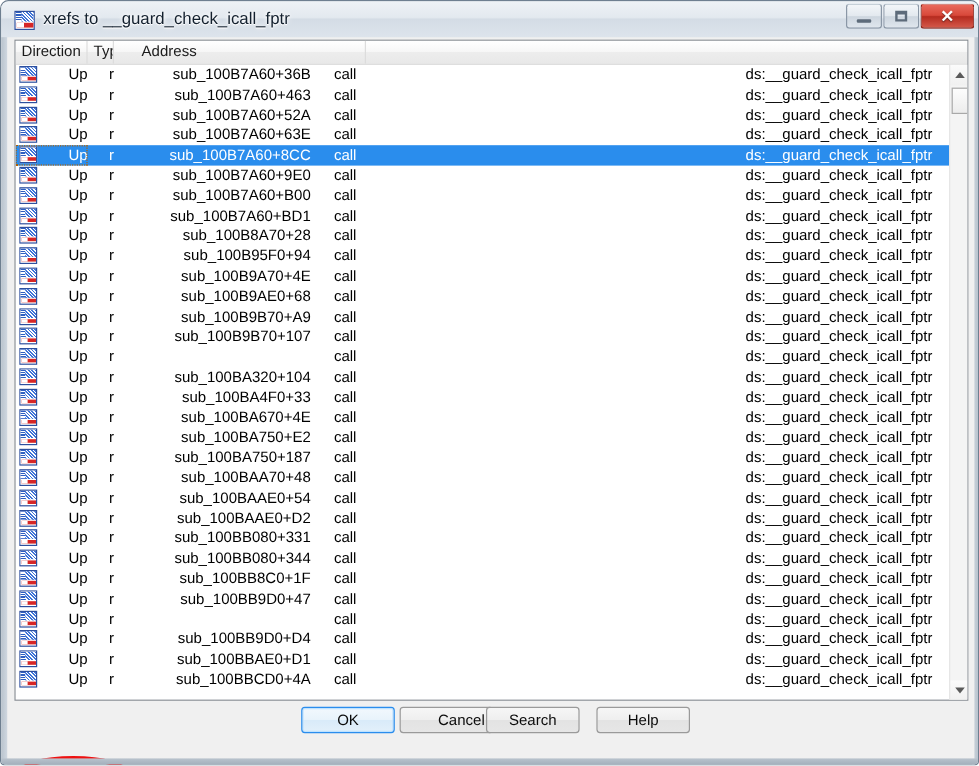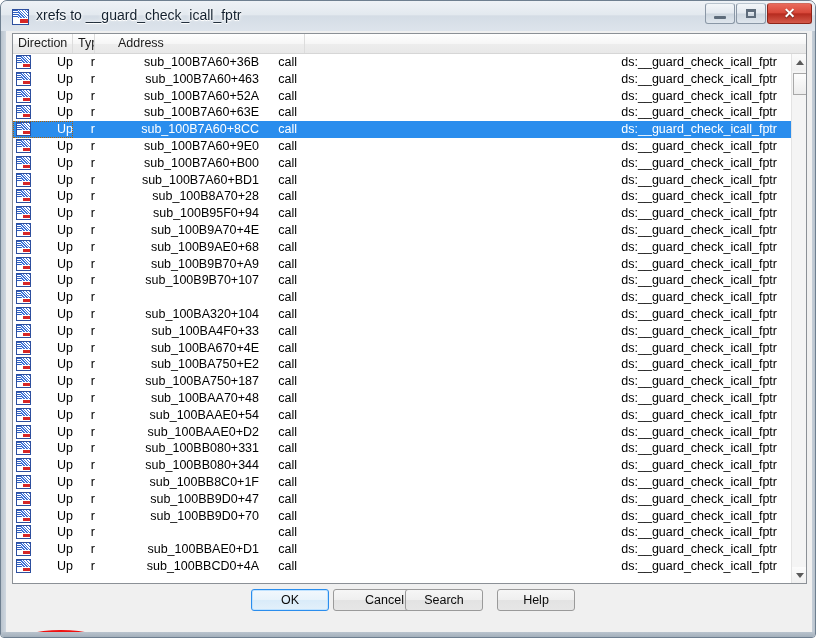--- a/index.html
+++ b/index.html
@@ -772,35 +772,35 @@
             <span class="cell c-icon">
               <span class="xicon">
                 <span class="blue"></span>
                 <span class="star"></span>
                 <span class="redbar"></span>
                 <span class="redbar2"></span>
               </span>
             </span>
             <span class="cell c-dir">Up</span>
             <span class="cell c-typ">r</span>
-            <span class="cell c-addr">sub_100BB9D0+70</span>
-            <span class="cell c-op">call</span>
-            <span class="cell c-txt">ds:__guard_check_icall_fptr</span>
-          </div>
-          <div class="row">
-            <span class="cell c-icon">
-              <span class="xicon">
-                <span class="blue"></span>
-                <span class="star"></span>
-                <span class="redbar"></span>
-                <span class="redbar2"></span>
-              </span>
-            </span>
-            <span class="cell c-dir">Up</span>
-            <span class="cell c-typ">r</span>
+            <span class="cell c-op">call</span>
+            <span class="cell c-txt">ds:__guard_check_icall_fptr</span>
+          </div>
+          <div class="row">
+            <span class="cell c-icon">
+              <span class="xicon">
+                <span class="blue"></span>
+                <span class="star"></span>
+                <span class="redbar"></span>
+                <span class="redbar2"></span>
+              </span>
+            </span>
+            <span class="cell c-dir">Up</span>
+            <span class="cell c-typ">r</span>
+            <span class="cell c-addr">sub_100BB9D0+D4</span>
             <span class="cell c-op">call</span>
             <span class="cell c-txt">ds:__guard_check_icall_fptr</span>
           </div>
           <div class="row">
             <span class="cell c-icon">
               <span class="xicon">
                 <span class="blue"></span>
                 <span class="star"></span>
                 <span class="redbar"></span>
                 <span class="redbar2"></span>

